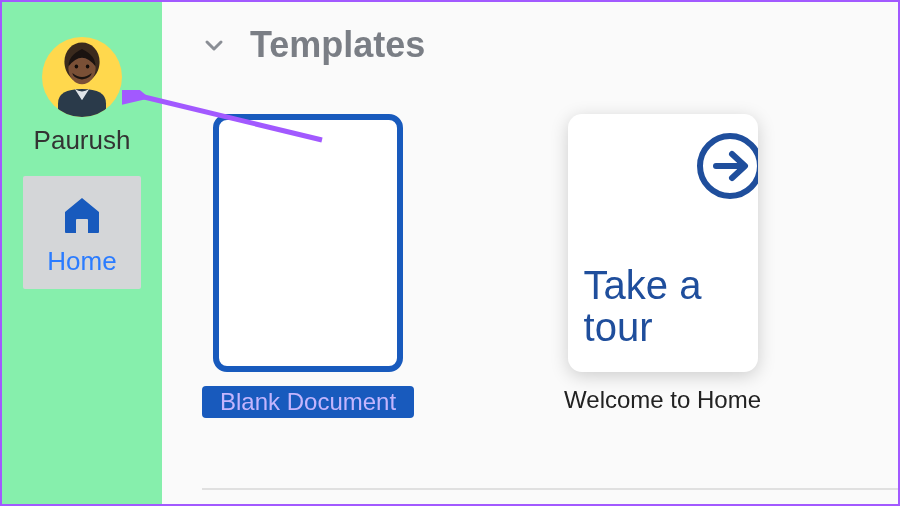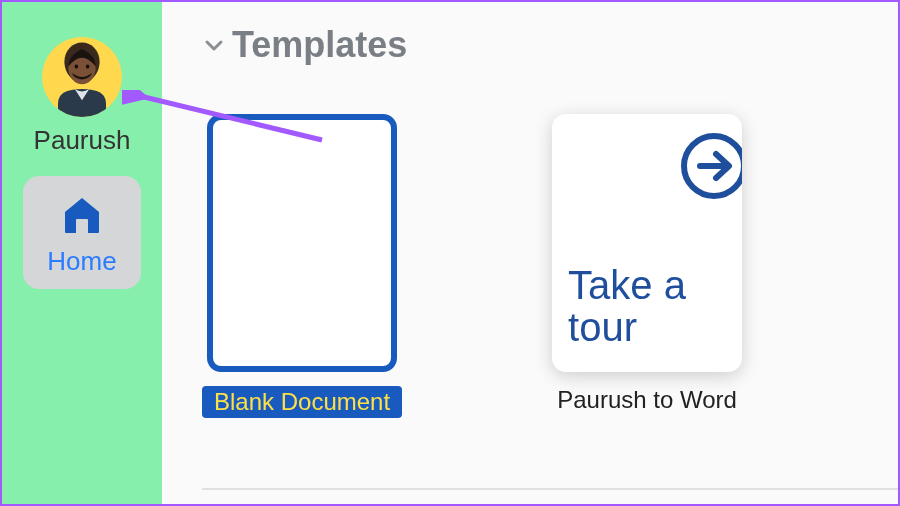--- a/index.html
+++ b/index.html
@@ -37,42 +37,42 @@
       cursor: pointer;
     }
     .avatar svg { width: 85px; height: 90px; }
     .user-name {
       font-size: 26px;
       color: #333;
       margin-bottom: 20px;
     }
     .nav-item {
       width: 118px;
-      border-radius: 16px;
+      border-radius: 2px;
       display: flex;
       flex-direction: column;
       align-items: center;
       padding: 16px 0 12px;
       cursor: pointer;
       margin-bottom: 18px;
     }
     .nav-item.active { background: #d4d6d8; }
     .nav-item .icon { margin-bottom: 6px; }
     .nav-item .label { font-size: 26px; }
     .nav-item.active .label { color: #2b7cff; }
     .main {
       flex: 1;
       background: #fafafa;
       padding: 22px 0 0 40px;
       position: relative;
     }
     .section-header {
       display: flex;
       align-items: center;
-      gap: 6px;
+      gap: 24px;
       margin-bottom: 48px;
     }
     .chev {
       width: 24px;
       height: 24px;
     }
     .section-title {
       font-size: 36px;
       font-weight: 600;
       color: #7a7e85;
@@ -102,22 +102,22 @@
       border: 6px solid #185abd;
       box-shadow: none;
     }
     .card-label {
       margin-top: 14px;
       font-size: 24px;
       color: #222;
     }
     .card-label.selected {
       background: #185abd;
-      color: #fde047;
-      padding: 2px 12px;
+      color: #c4b5fd;
+      padding: 2px 18px;
       border-radius: 4px;
       font-size: 24px;
     }
     .tour-card {
       display: flex;
       flex-direction: column;
       justify-content: space-between;
       padding: 0 16px 24px 16px;
     }
     .tour-arrow-wrap {
@@ -198,21 +198,21 @@
         <div class="card tour-card">
           <span class="tour-arrow-wrap">
             <svg width="80" height="80" viewBox="0 0 80 80">
               <circle cx="40" cy="40" r="30" fill="none" stroke="#1f4e9c" stroke-width="6"></circle>
               <line x1="26" y1="40" x2="52" y2="40" stroke="#1f4e9c" stroke-width="6" stroke-linecap="round"></line>
               <path d="M42 28 L55 40 L42 52" fill="none" stroke="#1f4e9c" stroke-width="6" stroke-linecap="round" stroke-linejoin="round"></path>
             </svg>
           </span>
           <div class="tour-text">Take a tour</div>
         </div>
-        <span class="card-label">Paurush to Word</span>
+        <span class="card-label">Welcome to Home</span>
       </div>
     </div>
 
     <div class="divider"></div>
   </div>
 </div>
 
 <svg class="annotation-arrow" viewBox="0 0 210 60">
   <defs>
     <marker id="arrowhead" markerWidth="8" markerHeight="8" refX="2" refY="4" orient="auto">

